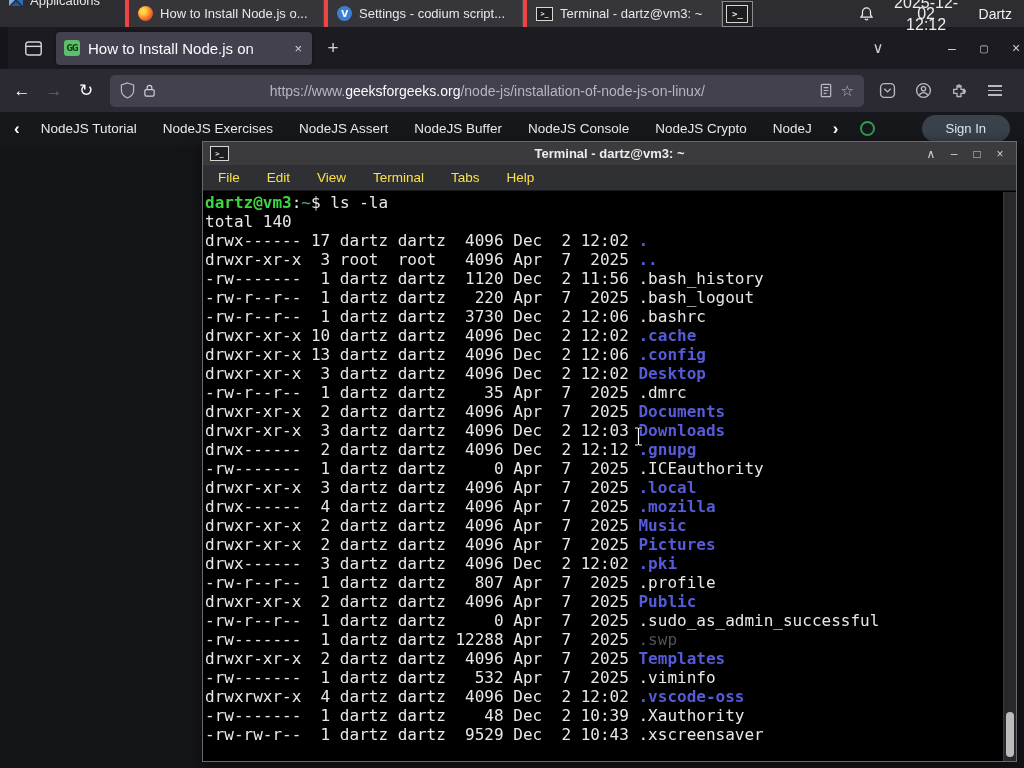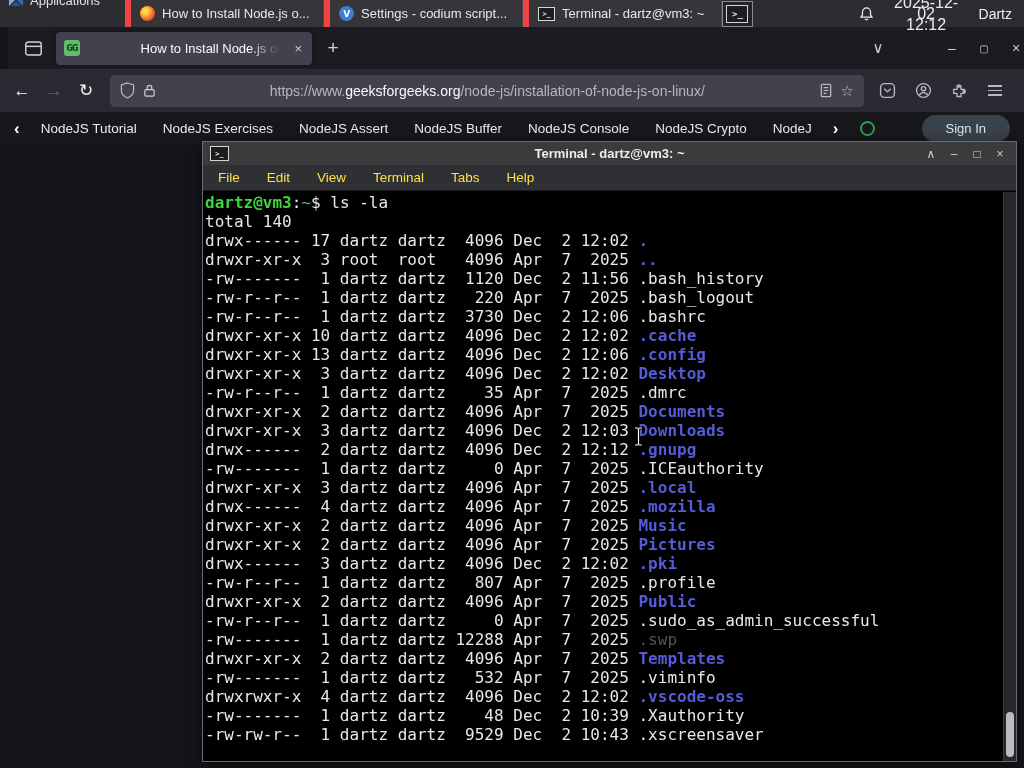--- a/index.html
+++ b/index.html
@@ -8,21 +8,21 @@
 
   
   .panel { position:absolute; left:0; top:0; width:1024px; height:27px;
            background:#2c2c31; display:flex; align-items:center; color:#e4e4e6;
            font-size:13px; z-index:50; }
   .apps { display:flex; gap:6px; padding:0 6px 0 8px; height:42px; }
   .grip { display:flex; flex-direction:column; gap:2px; margin-left:2px; }
   .grip i { display:block; width:7px; height:1px; background:#6e6e74; }
   .winbtns { display:flex; height:27px; margin-left:4px; }
   .winbtn { width:199px; height:27px; display:flex; align-items:center; gap:7px;
-            padding:0 9px; background:#35353a; border-left:6px solid #ef4444;
+            padding:0 9px; background:#35353a; border-left:4px solid #ef4444;
             border-right:1px solid #47474d; overflow:hidden; }
   .winbtn .wtitle { white-space:nowrap; overflow:hidden; text-overflow:ellipsis;
                     font-size:13px; color:#e8e8ea; }
   .ffball { width:15px; height:15px; border-radius:50%; flex:0 0 auto;
             background:radial-gradient(circle at 35% 35%, #ffd54a 0 18%, #ff9a2a 40%, #e4552c 70%, #b53378 100%); }
   .codball { width:15px; height:15px; border-radius:50%; flex:0 0 auto; background:#3d7fd4;
              color:#fff; font:bold 9px "DejaVu Sans", sans-serif; display:flex;
              align-items:center; justify-content:center; }
   .termico { width:17px; height:14px; border:1px solid #d6d6d6; background:#1d1d1f;
              color:#eaeaea; font:bold 7px "DejaVu Sans Mono", monospace; flex:0 0 auto;
@@ -39,23 +39,23 @@
   .tabbar { position:absolute; left:8px; top:27px; width:1024px; height:42px;
             background:#1c1b22; display:flex; align-items:center; z-index:10; }
   .fxview { width:30px; height:30px; margin:0 8px 0 10px; border-radius:4px;
             display:flex; align-items:center; justify-content:center; }
   .tab { width:256px; height:33px; background:#42414d; border-radius:4px;
          display:flex; align-items:center; gap:8px; padding:0 8px; color:#fbfbfe;
          box-shadow:0 0 4px rgba(0,0,0,.4); }
   .tab .fav { width:16px; height:16px; border-radius:3px; background:#5fbe69; flex:0 0 auto;
               color:#0b3d17; font:bold 8px "DejaVu Sans", sans-serif; display:flex;
               align-items:center; justify-content:center; letter-spacing:-1px; }
-  .tab .tttl { font-size:13px; white-space:nowrap; overflow:hidden; flex:1;
+  .tab .tttl { font-size:15px; white-space:nowrap; overflow:hidden; flex:1;
                -webkit-mask-image:linear-gradient(90deg,#000 82%,transparent 98%);
-               mask-image:linear-gradient(90deg,#000 82%,transparent 98%);text-align:right; }
+               mask-image:linear-gradient(90deg,#000 82%,transparent 98%); }
   .tab .tclose { font-size:13px; color:#cfcfd8; padding:0 2px; }
   .newtab { width:30px; height:30px; margin-left:6px; border-radius:4px; color:#d0d0d8;
             font-size:19px; display:flex; align-items:center; justify-content:center; }
   .tabctrl { margin-left:auto; display:flex; align-items:center; color:#cfcfd8; }
   .tc { width:32px; height:30px; display:flex; align-items:center; justify-content:center;
         font-size:14px; }
   .tc.chev { margin-right:42px; font-size:15px; }
   .tc.max { font-size:10px; }
 
   .navbar { position:absolute; left:0; top:69px; width:1024px; height:43px;

